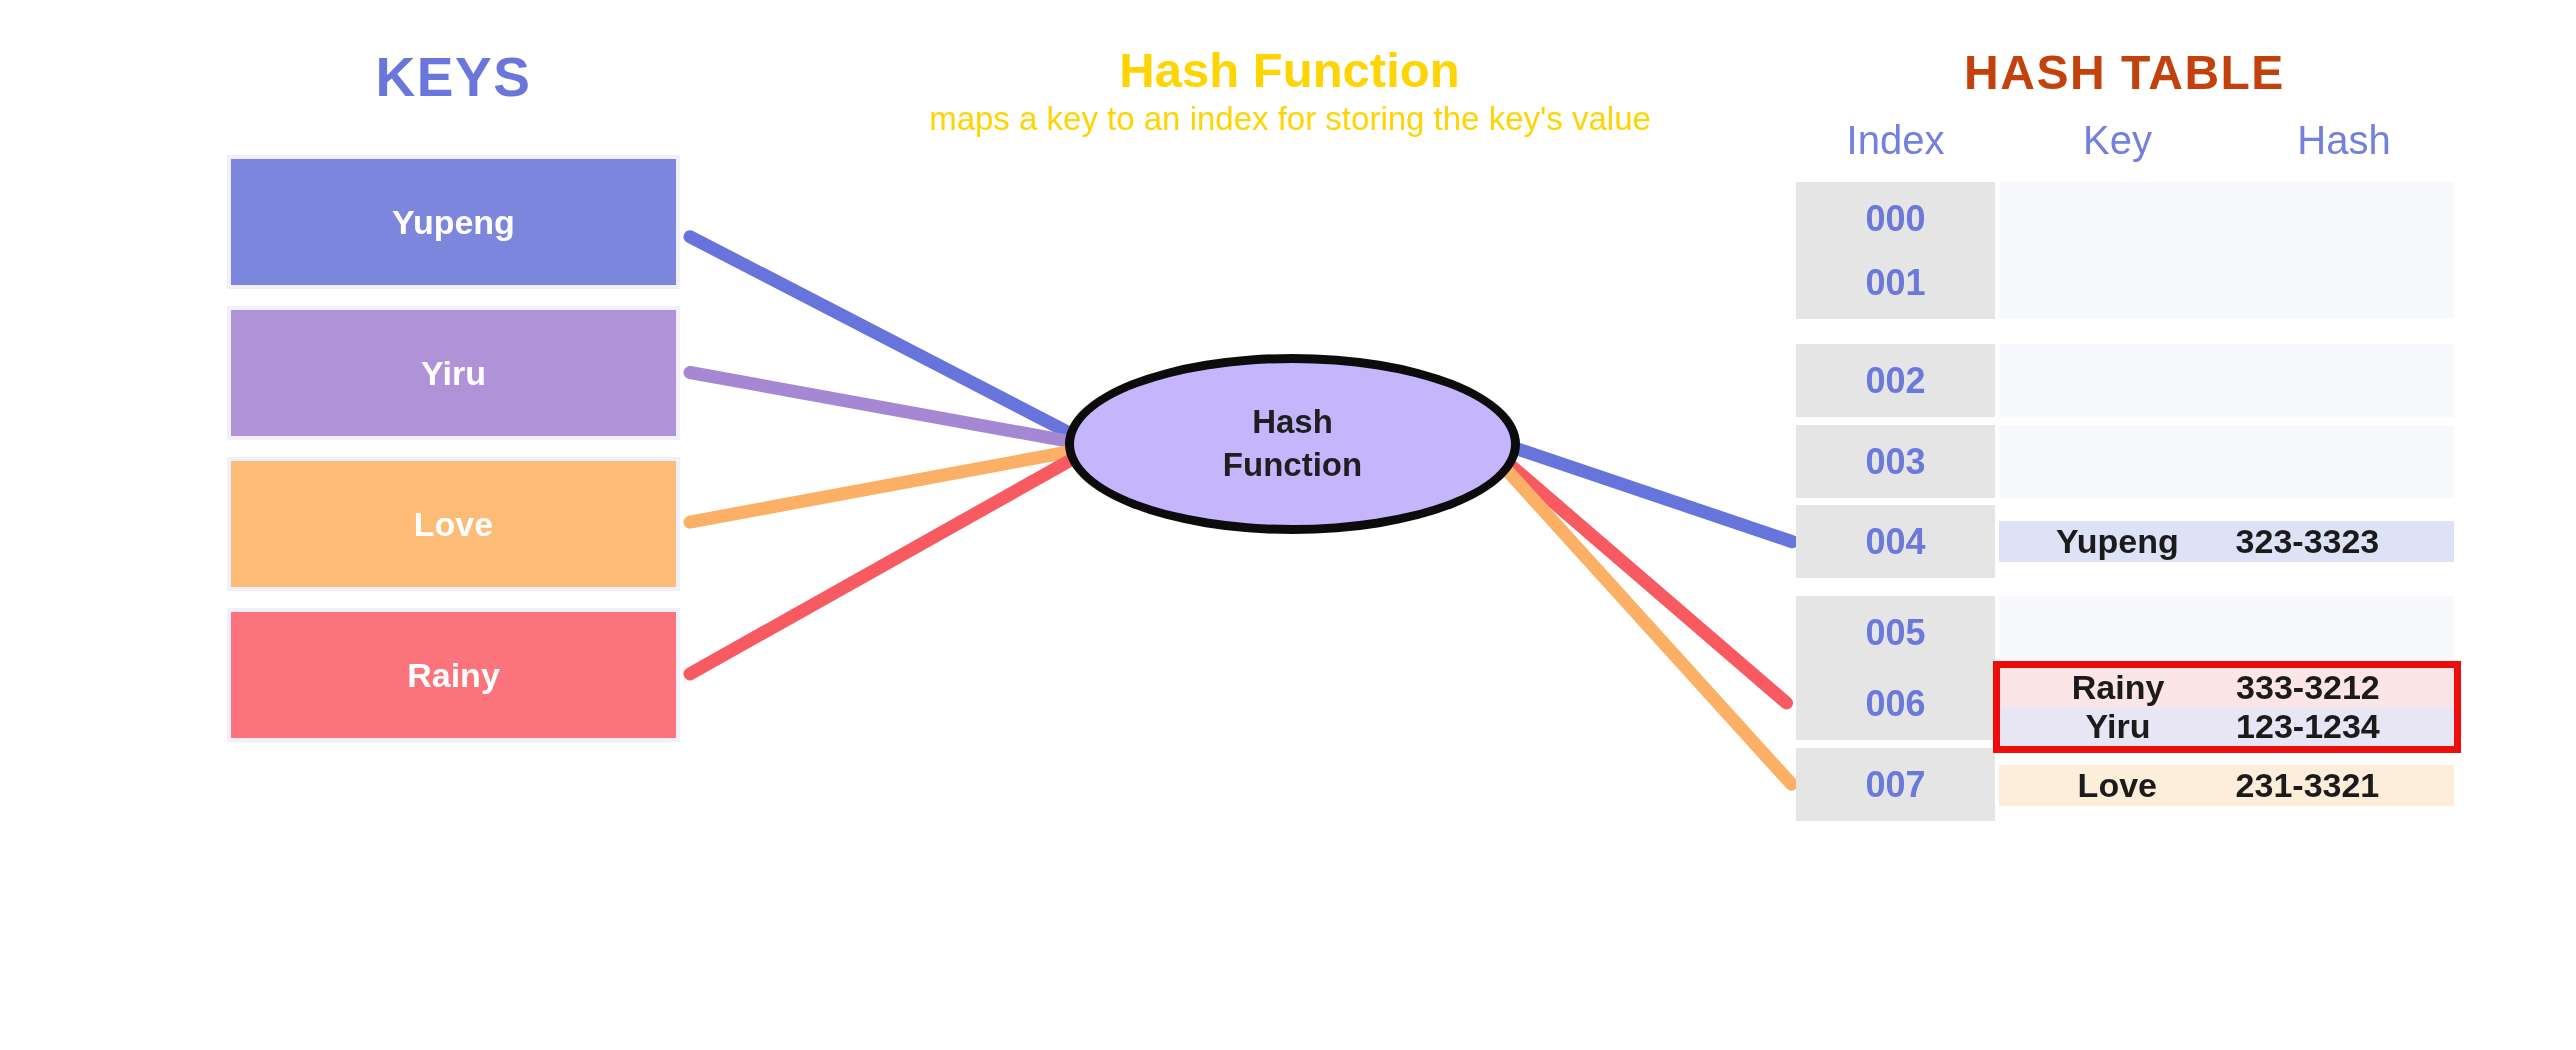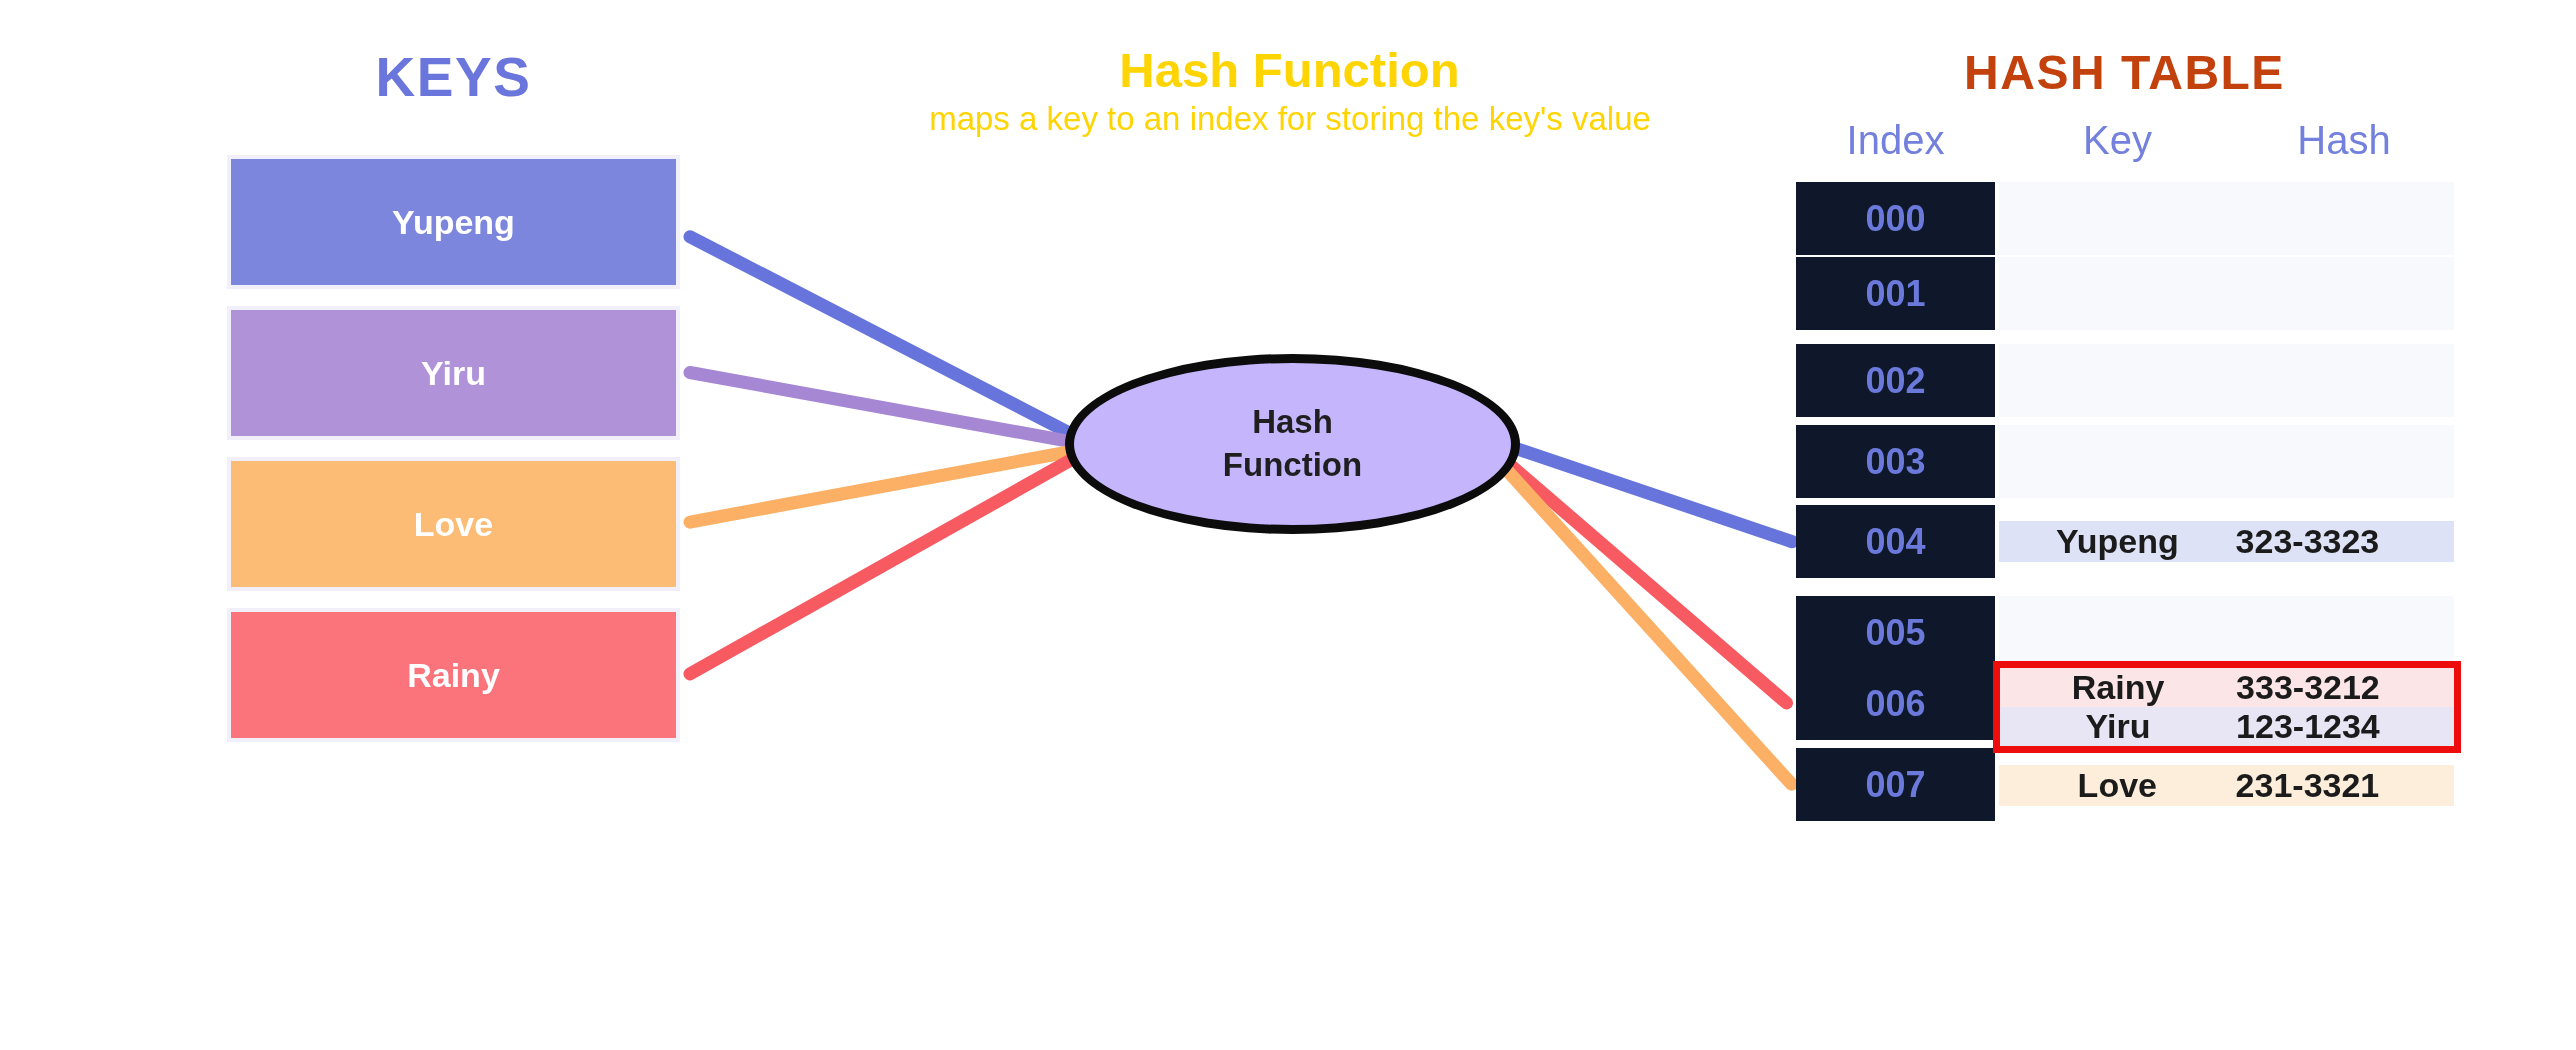--- a/index.html
+++ b/index.html
@@ -57,21 +57,21 @@
   }
   .ht-header { position: absolute; top: 120px; height: 41px;
     display: flex; align-items: center; justify-content: center;
     font-size: 40px; font-weight: 400; color: #7380dd; }
   .ht-header.h-index { left: 1796px; width: 199px; }
   .ht-header.h-key   { left: 2000px; width: 235px; }
   .ht-header.h-value { left: 2235px; width: 218px; }
 
   .idx-cell {
     position: absolute; left: 1796px; width: 199px; height: 73px;
-    background: #0f172a;
+    background: #e5e5e5;
     display: flex; align-items: center; justify-content: center;
     font-size: 36px; font-weight: 700; color: #6b79da;
   }
   .empty-cell {
     position: absolute; left: 1999px; width: 455px; height: 73px;
     background: #f7f9fd;
   }
   .entry-strip {
     position: absolute; left: 1999px; width: 455px; height: 41px;
     display: flex; align-items: center;
@@ -87,21 +87,21 @@
     border: 7.3px solid #ee0d0d; box-sizing: border-box;
     display: flex; flex-direction: column;
   }
   .collision-box .entry-strip {
     position: relative; left: 0; top: 0; width: 100%; height: 38px; flex: 1 1 50%;
   }
   .collision-box .entry-strip.e-rainy { background: #fce5e6; }
   .collision-box .entry-strip.e-yiru  { background: #e8e5f4; }
 
   
-  .r0 { top: 182px; }  .r1 { top: 257px; text-align: center; }  .r2 { top: 344px; }  .r3 { top: 425px; }
+  .r0 { top: 182px; }  .r1 { top: 246px; text-align: center; }  .r2 { top: 344px; }  .r3 { top: 425px; }
   .r4 { top: 505px; }  .r5 { top: 596px; }  .r6 { top: 667px; }  .r7 { top: 748px; }
 </style>
 </head>
 <body>
 
 <div class="stage">
 
   <svg class="connectors" viewBox="0 0 3547 1446" xmlns="http://www.w3.org/2000/svg">
     <path d="M 950 326 L 1495 608" stroke="#6674dc" stroke-width="18" stroke-linecap="round" fill="none"></path>
     <path d="M 950 513 L 1495 612" stroke="#a687d3" stroke-width="18" stroke-linecap="round" fill="none"></path>

